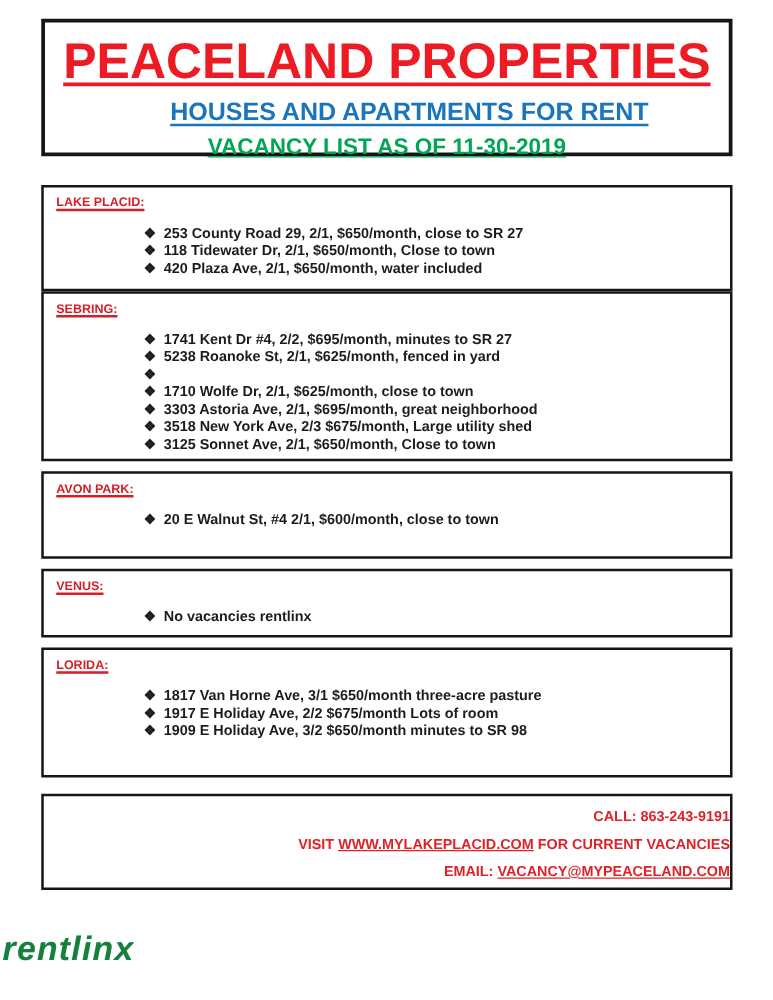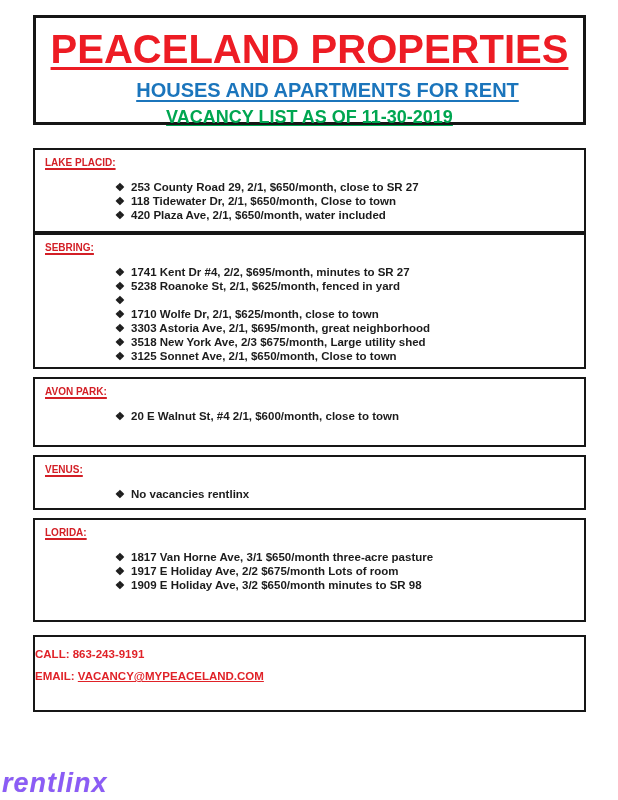--- a/index.html
+++ b/index.html
@@ -84,44 +84,43 @@
     width: 16px;
     flex: 0 0 16px;
     font-size: 11px;
     color: #1c1c1c;
   }
 
   
   .footer-box {
     margin-top: 13px;
     height: 77px;
-    text-align: left;
+    text-align: right;
     color: #e02228;
     font-size: 11.5px;
   }
   .footer-line { margin-top: 10px; }
   .footer-line:first-child { margin-top: 11px; }
   .footer-link {
     color: #e02228;
     text-decoration: underline;
     cursor: pointer;
   }
 
   
   .watermark {
     position: absolute;
     left: 2px;
     top: 744px;
     font-size: 27px;
     font-style: italic;
     letter-spacing: 1px;
-    color: #8b5cf6;
+    color: #15803d;
     text-shadow: 0 0 1px #d9d9d9;
     user-select: none;
-    margin-top: 24px;
   }
 </style>
 </head>
 <body>
 
 <div class="box header-box">
   <div class="title">PEACELAND PROPERTIES</div>
   <div class="subtitle">HOUSES AND APARTMENTS FOR RENT</div>
   <div class="vacancy">VACANCY LIST AS OF 11-30-2019</div>
 </div>
@@ -213,17 +212,20 @@
         <span>1909 E Holiday Ave, 3/2 $650/month minutes to SR 98</span>
       </li>
   </ul>
 </div>
 
 <div class="box footer-box">
   <div class="footer-line">
     <span>CALL: 863-243-9191</span>
   </div>
   <div class="footer-line">
+    <span>VISIT </span><span class="footer-link">WWW.MYLAKEPLACID.COM</span><span> FOR CURRENT VACANCIES</span>
+  </div>
+  <div class="footer-line">
     <span>EMAIL: </span><span class="footer-link">VACANCY@MYPEACELAND.COM</span>
   </div>
 </div>
 
 <div class="watermark">rentlinx</div>
 
 </body></html>

